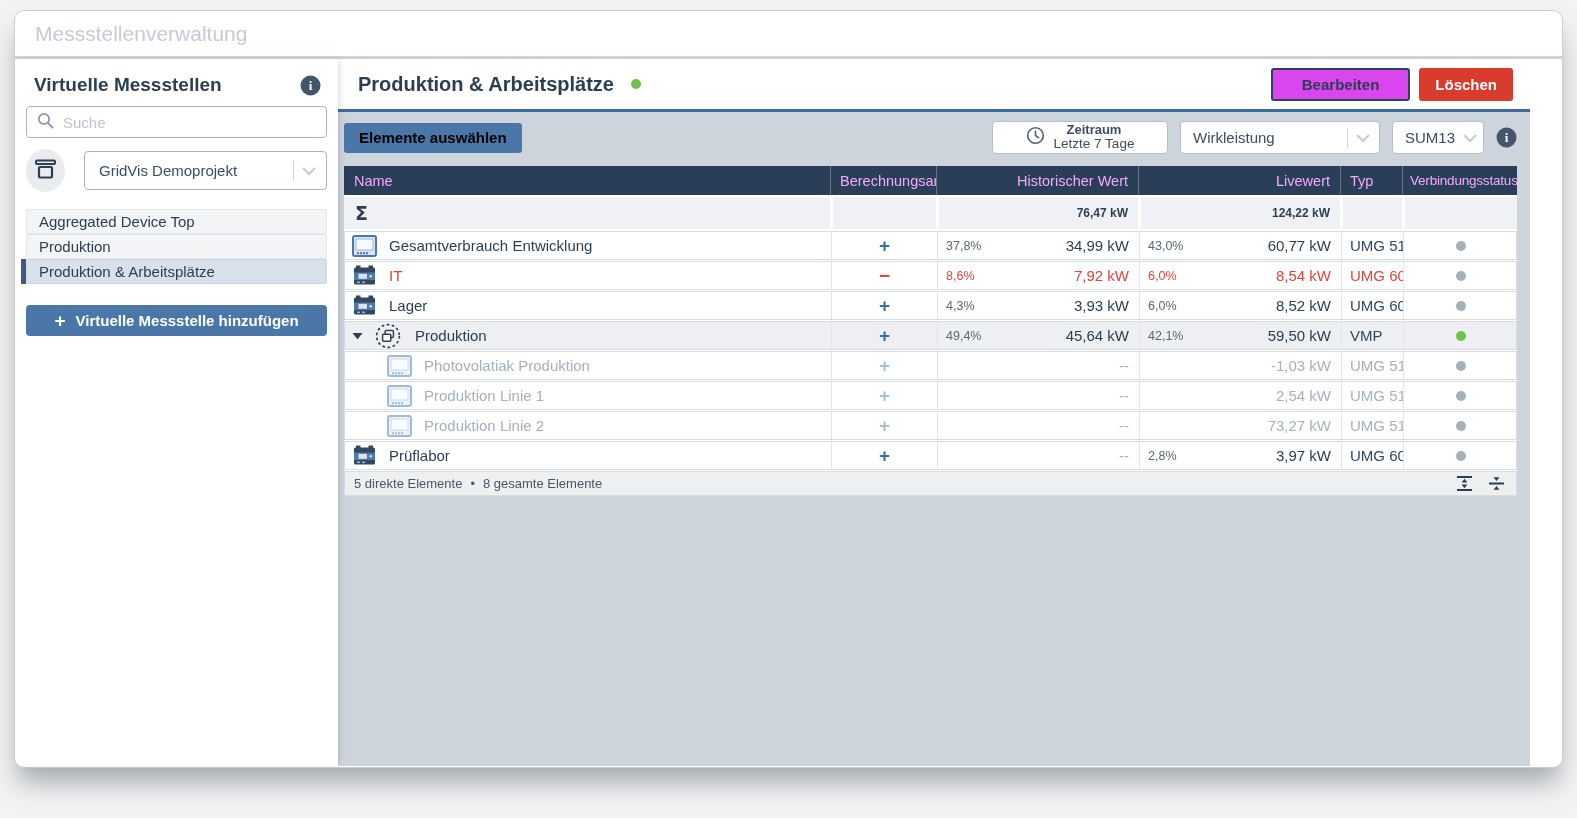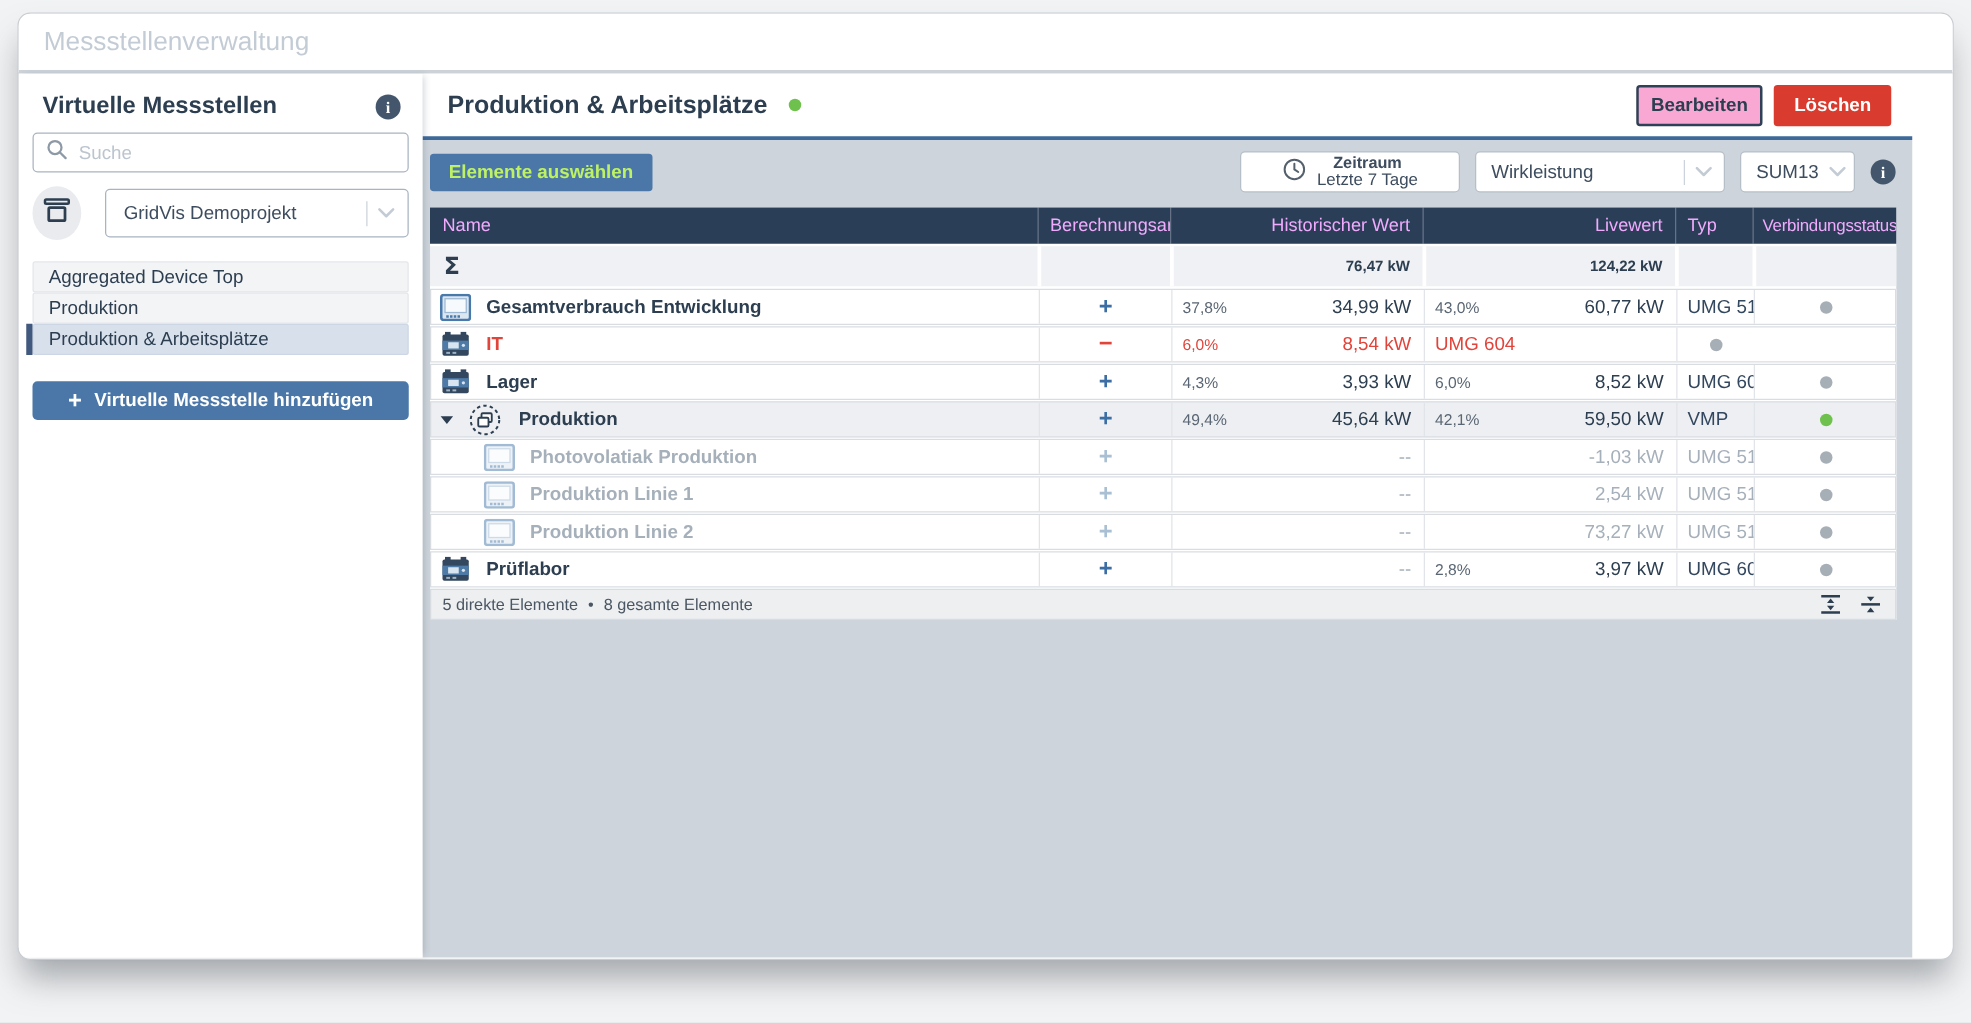--- a/index.html
+++ b/index.html
@@ -46,31 +46,31 @@
              justify-content:center; gap:10px; cursor:pointer; font-family:"Liberation Sans", sans-serif; }
   .add-btn .plus { font-size:19px; font-weight:bold; line-height:1; }
 
   
   .main { width:1192px; display:flex; flex-direction:column; }
   .right-strip { flex:1; background:#fff; border-radius:0 0 9px 0; }
   .main-header { height:50px; background:#fff; display:flex; align-items:center; padding:0 17px 0 20px; }
   .main-title { font-size:20px; font-weight:bold; color:#2c3e50; }
   .title-dot { width:10px; height:10px; border-radius:50%; background:var(--green,#6fc14d); margin-left:17px; }
   .header-actions { margin-left:auto; display:flex; gap:9px; }
-  .btn-edit { height:33px; padding:0 10px; background:#f9a8d4; border:2px solid #2f4157; border-radius:3px;
+  .btn-edit { height:33px; padding:0 29px; background:#d946ef; border:2px solid #2f4157; border-radius:3px;
               font-weight:bold; font-size:15px; color:#2c3e50; cursor:pointer; font-family:"Liberation Sans", sans-serif; }
   .btn-delete { height:33px; padding:0 16px; background:var(--red,#d93b2e); border:none; border-radius:3px;
                 color:#fff; font-weight:bold; font-size:15px; cursor:pointer; font-family:"Liberation Sans", sans-serif; }
   .header-underline { height:3px; background:#3e6a9a; }
   .content { flex:1; background:#ced4db; padding:9px 13px 0 6px; }
 
   
   .toolbar { display:flex; align-items:center; margin-bottom:12px; height:33px; }
   .btn-select { height:30px; padding:0 15px; background:#4a77a8; border:none; border-radius:3px;
-                color:#bef264; font-weight:bold; font-size:15px; cursor:pointer; font-family:"Liberation Sans", sans-serif; }
+                color:#000000; font-weight:bold; font-size:15px; cursor:pointer; font-family:"Liberation Sans", sans-serif; }
   .toolbar-right { margin-left:auto; display:flex; align-items:center; gap:12px; }
   .period-btn { height:33px; width:176px; background:#fff; border:1px solid #b6bfc8; border-radius:4px;
                 display:flex; align-items:center; justify-content:center; gap:9px; cursor:pointer; }
   .period-text { text-align:center; line-height:1.1; color:#3d4c5e; }
   .period-label { font-size:13px; font-weight:bold; display:block; }
   .period-value { font-size:13.5px; display:block; }
   .select-ctl { height:33px; background:#fff; border:1px solid #b6bfc8; border-radius:4px;
                 display:flex; align-items:center; padding:0 9px 0 12px; font-size:15px; color:#3d4c5e; cursor:pointer; }
   .select-ctl .sel-text { flex:1; }
   .sel-wirk { width:200px; }
@@ -89,21 +89,21 @@
   .sumrow { background:#f0f1f4; height:32px; margin-bottom:2px; }
   .sumrow .cell { border-left:3px solid #fff; }
   .sumrow .cell:first-child { border-left:none; }
   .sum-symbol { font-size:19px; font-weight:bold; color:#2c3e50; padding-left:11px; font-family:"DejaVu Sans", sans-serif; }
   .sumrow .cval { justify-content:flex-end; padding-right:10px; font-size:12px; font-weight:bold; color:#2c3e50; }
   .drow { background:#fff; height:29px; border:1px solid #d9dde2; margin-bottom:1px; }
   .drow .cell { border-left:1px solid #e1e4e8; height:100%; }
   .drow .cell:first-child { border-left:none; }
   .drow.group { background:#edeff2; }
   .cname { padding-left:7px; gap:12px; }
-  .rname { font-size:15px; color:#2c3e50; white-space:nowrap;font-weight:bold; }
+  .rname { font-size:15px; color:#2c3e50; white-space:nowrap; }
   .expander { display:flex; align-items:center; cursor:pointer; }
   .indent { width:23px; flex:0 0 auto; }
   .devicon { display:flex; align-items:center; flex:0 0 auto; }
   .devicon.faded { opacity:.5; }
   .drow.group .rname { margin-left:2px; }
   .cop { justify-content:center; }
   .op { font-size:19px; font-weight:bold; color:#3a6ea5; line-height:1; }
   .cval { position:relative; justify-content:flex-end; padding-right:10px; }
   .pct { position:absolute; left:8px; font-size:12.5px; color:#5a6673; }
   .kw { font-size:15px; color:#2c3e50; }
@@ -293,20 +293,24 @@
                         <rect x="5" y="16.5" width="3" height="1.6" fill="#9fb3c6"></rect>
                         <rect x="10" y="16.5" width="3" height="1.6" fill="#9fb3c6"></rect>
                       </svg>
                     </span>
                     <span class="rname">IT</span>
                   </div>
                   <div class="cell cop">
                     <span class="op">−</span>
                   </div>
                   <div class="cell cval">
+                    <span class="pct">8,6%</span>
+                    <span class="kw">7,92 kW</span>
+                  </div>
+                  <div class="cell cval">
                     <span class="pct">6,0%</span>
                     <span class="kw">8,54 kW</span>
                   </div>
                   <div class="cell ctyp">UMG 604</div>
                   <div class="cell cconn">
                     <span class="dot gray"></span>
                   </div>
                 </div>
                 <div class="trow drow normal">
                   <div class="cell cname">

